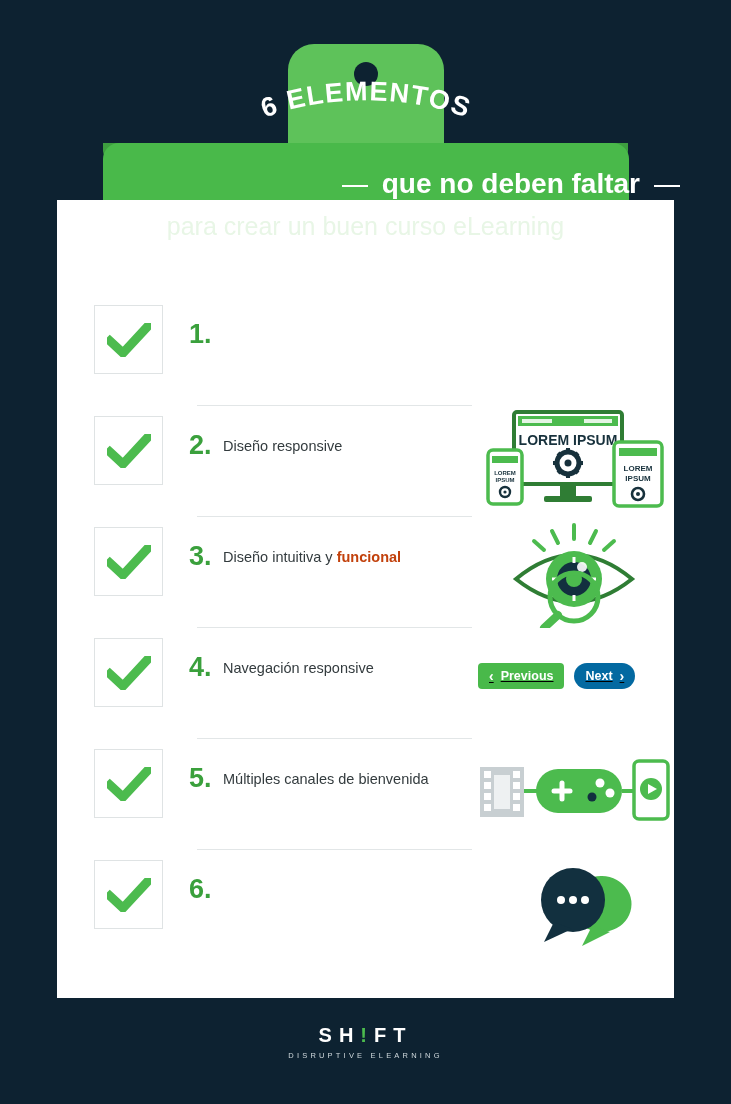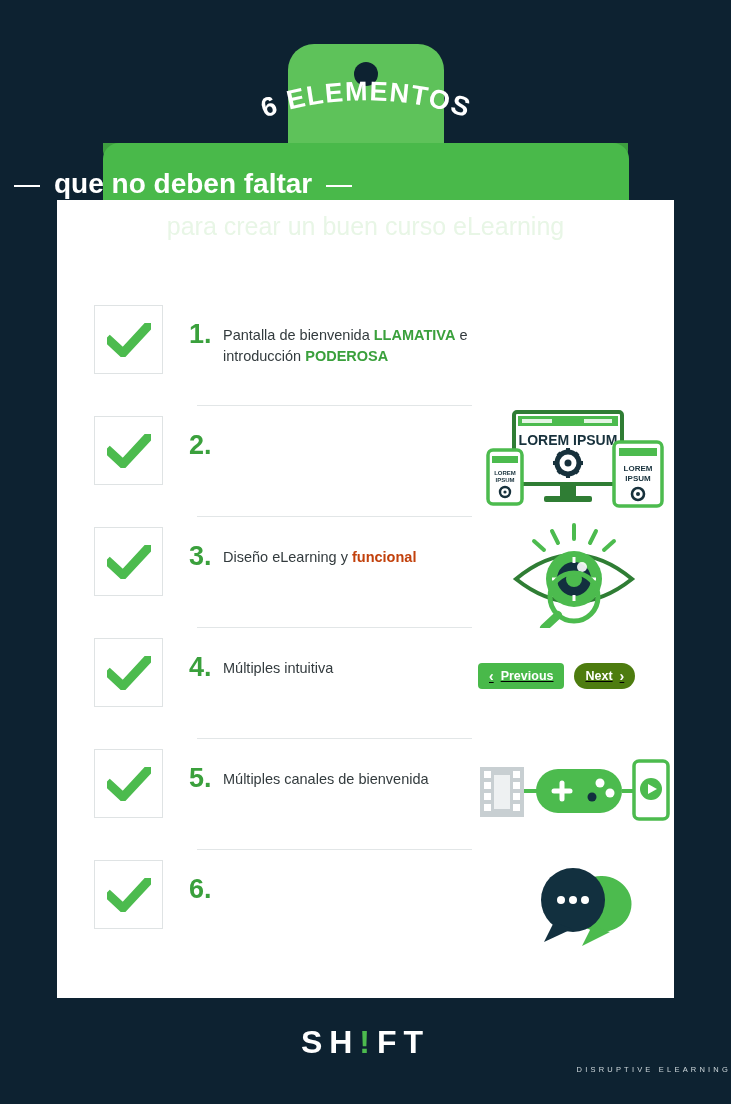--- a/index.html
+++ b/index.html
@@ -63,21 +63,21 @@
     color: #ffffff;
     font-weight: bold;
     font-size: 26px;
     letter-spacing: 1px;
     transform: none;
   }
   .title-main {
     position: absolute;
     left: 0; top: 168px;
     width: 694px;
-    text-align: left;
+    text-align: right;
     color: #ffffff;
     font-weight: bold;
     font-size: 28px;
     z-index: 3;
   }
   .title-main .rule {
     display: inline-block;
     width: 26px; height: 2px;
     background: #ffffff;
     vertical-align: middle;
@@ -142,36 +142,36 @@
     width: 200px; height: 111px; text-decoration: underline;
   }
   
   .logo {
     position: absolute;
     left: 0; top: 1024px;
     width: 731px;
     text-align: center;
     color: #ffffff;
   }
-  .logo .word { font-size: 32px; font-weight: bold; letter-spacing: 7px; }
+  .logo .word { font-size: 20px; font-weight: bold; letter-spacing: 7px; }
   .logo .word .bang { color: #4cbb4e; }
   .logo .tagline {
-    font-size: 7.5px; letter-spacing: 3.2px; margin-top: 4px; color: #cfd8dc; text-align: right;
+    font-size: 7.5px; letter-spacing: 3.2px; margin-top: 4px; color: #cfd8dc;
   }
   
   .navbtns { display: flex; gap: 10px; align-items: center; margin-top: 35px; margin-left: 4px; }
   .btn-prev, .btn-next {
     display: flex; align-items: center; gap: 7px;
     height: 26px; padding: 0 11px;
     border-radius: 4px;
     font-size: 12.5px; font-weight: bold;
     color: #fff;
   }
   .btn-prev { background: #49b94a; }
-  .btn-next { background: #4d7c0f; border-radius: 13px; }
+  .btn-next { background: #0369a1; border-radius: 13px; }
   .chev { font-size: 14px; font-weight: bold; }
 </style>
 </head>
 <body>
 
 <div class="tag-wrap">
   <div class="tag-top"></div>
   <div class="tag-hole"></div>
   <div class="tag-shadow-l"></div>
   <div class="tag-shadow-r"></div>
@@ -197,33 +197,33 @@
 <div class="sheet">
   <div class="rows">
 
     <div class="row">
       <div class="check-box">
         <svg width="44" height="34" viewBox="0 0 44 34">
           <path d="M3 18 L16 30 L41 3" stroke="#4cbb4e" stroke-width="9" fill="none" stroke-linecap="square"></path>
         </svg>
       </div>
       <div class="num">1.</div>
+      <div class="divider"></div>
+    </div>
+
+    <div class="row">
+      <div class="check-box">
+        <svg width="44" height="34" viewBox="0 0 44 34">
+          <path d="M3 18 L16 30 L41 3" stroke="#4cbb4e" stroke-width="9" fill="none" stroke-linecap="square"></path>
+        </svg>
+      </div>
+      <div class="num">2.</div>
       <div class="rtext">
-        <span>Pantalla de bienvenida </span><span class="hl">LLAMATIVA</span><span> e introducción </span><span class="hl">PODEROSA</span>
-      </div>
-      <div class="divider"></div>
-    </div>
-
-    <div class="row">
-      <div class="check-box">
-        <svg width="44" height="34" viewBox="0 0 44 34">
-          <path d="M3 18 L16 30 L41 3" stroke="#4cbb4e" stroke-width="9" fill="none" stroke-linecap="square"></path>
-        </svg>
-      </div>
-      <div class="num">2.</div>
+        <span>Diseño responsive</span>
+      </div>
       <div class="art">
         <svg width="200" height="111" viewBox="0 0 200 111">
 
           <rect x="40" y="6" width="108" height="72" rx="3" fill="#ffffff" stroke="#2f7d34" stroke-width="4"></rect>
           <rect x="44" y="10" width="100" height="10" fill="#4cbb4e"></rect>
           <rect x="48" y="13" width="30" height="4" fill="#ffffff" opacity="0.85"></rect>
           <rect x="110" y="13" width="28" height="4" fill="#ffffff" opacity="0.85"></rect>
           <text x="94" y="39" text-anchor="middle" font-family="Liberation Sans, sans-serif" font-size="14" font-weight="bold" fill="#17313c">LOREM IPSUM</text>
           <g transform="translate(94,57)">
             <circle r="11" fill="none" stroke="#17313c" stroke-width="5"></circle>
@@ -265,21 +265,21 @@
     </div>
 
     <div class="row">
       <div class="check-box">
         <svg width="44" height="34" viewBox="0 0 44 34">
           <path d="M3 18 L16 30 L41 3" stroke="#4cbb4e" stroke-width="9" fill="none" stroke-linecap="square"></path>
         </svg>
       </div>
       <div class="num">3.</div>
       <div class="rtext">
-        <span>Diseño eLearning y </span><b>funcional</b>
+        <span>Diseño intuitiva y </span><b>funcional</b>
       </div>
       <div class="art">
         <svg width="200" height="111" viewBox="0 0 200 111">
           <g stroke="#4cbb4e" stroke-width="4" stroke-linecap="round">
             <line x1="100" y1="8" x2="100" y2="22"></line>
             <line x1="78" y1="14" x2="84" y2="26"></line>
             <line x1="122" y1="14" x2="116" y2="26"></line>
             <line x1="60" y1="24" x2="70" y2="33"></line>
             <line x1="140" y1="24" x2="130" y2="33"></line>
           </g>
@@ -302,21 +302,21 @@
     </div>
 
     <div class="row">
       <div class="check-box">
         <svg width="44" height="34" viewBox="0 0 44 34">
           <path d="M3 18 L16 30 L41 3" stroke="#4cbb4e" stroke-width="9" fill="none" stroke-linecap="square"></path>
         </svg>
       </div>
       <div class="num">4.</div>
       <div class="rtext">
-        <span>Múltiples intuitiva</span>
+        <span>Navegación responsive</span>
       </div>
       <div class="art">
         <div class="navbtns">
           <div class="btn-prev">
             <span class="chev">‹</span>
             <span>Previous</span>
           </div>
           <div class="btn-next">
             <span>Next</span>
             <span class="chev">›</span>

